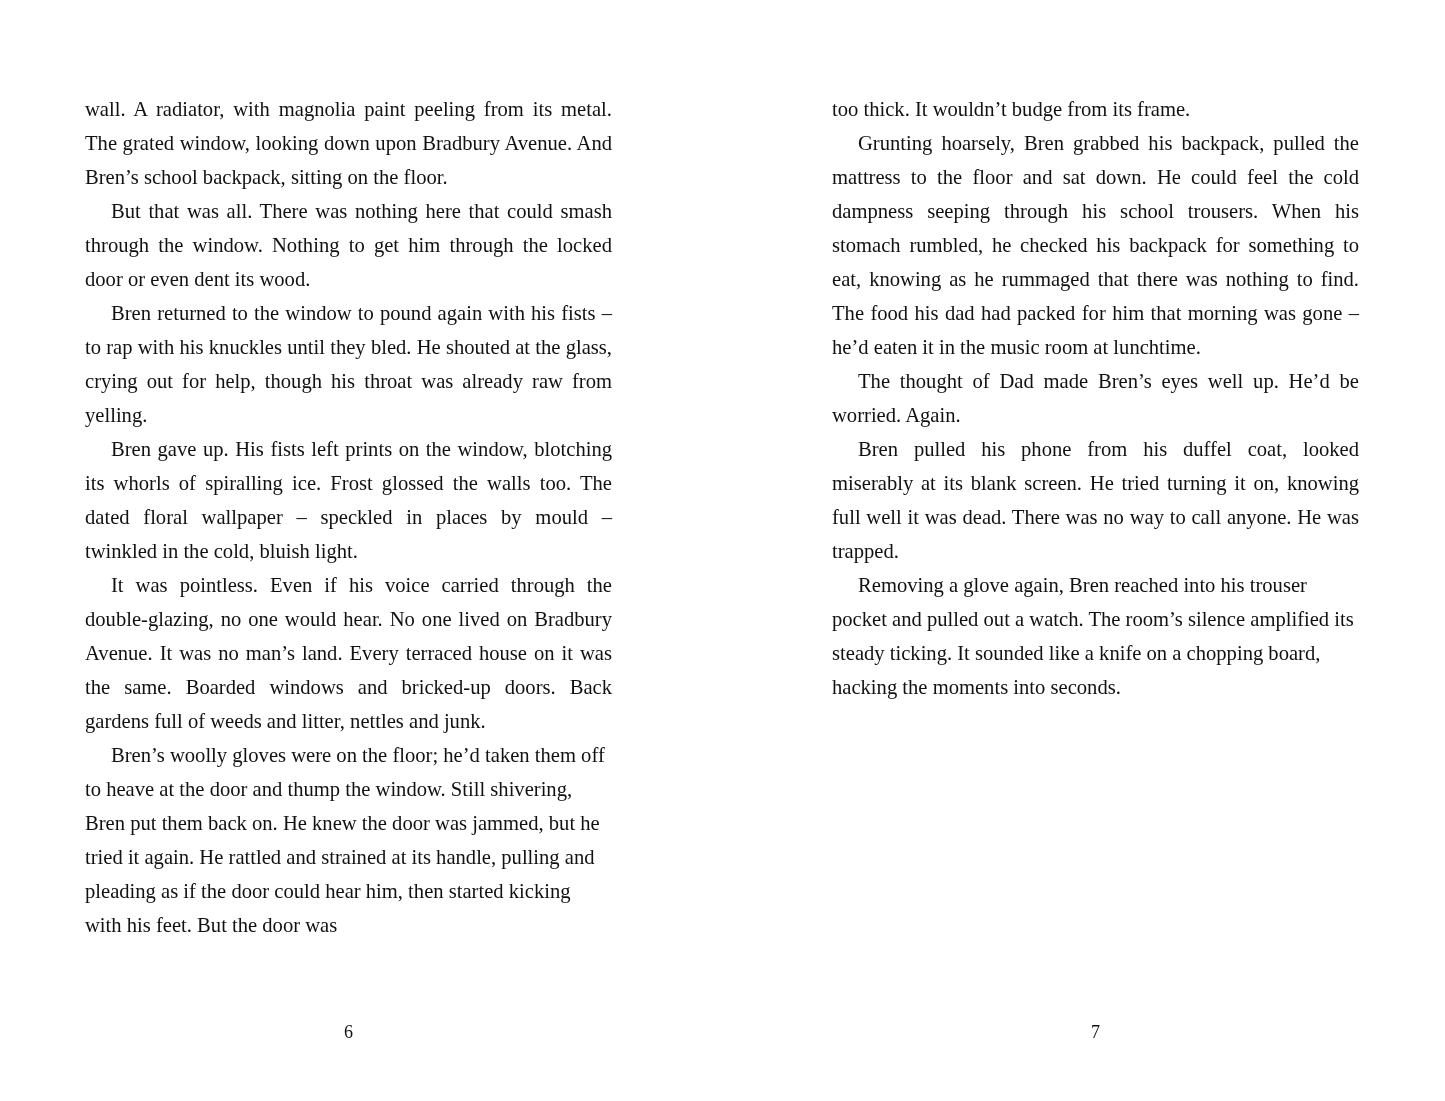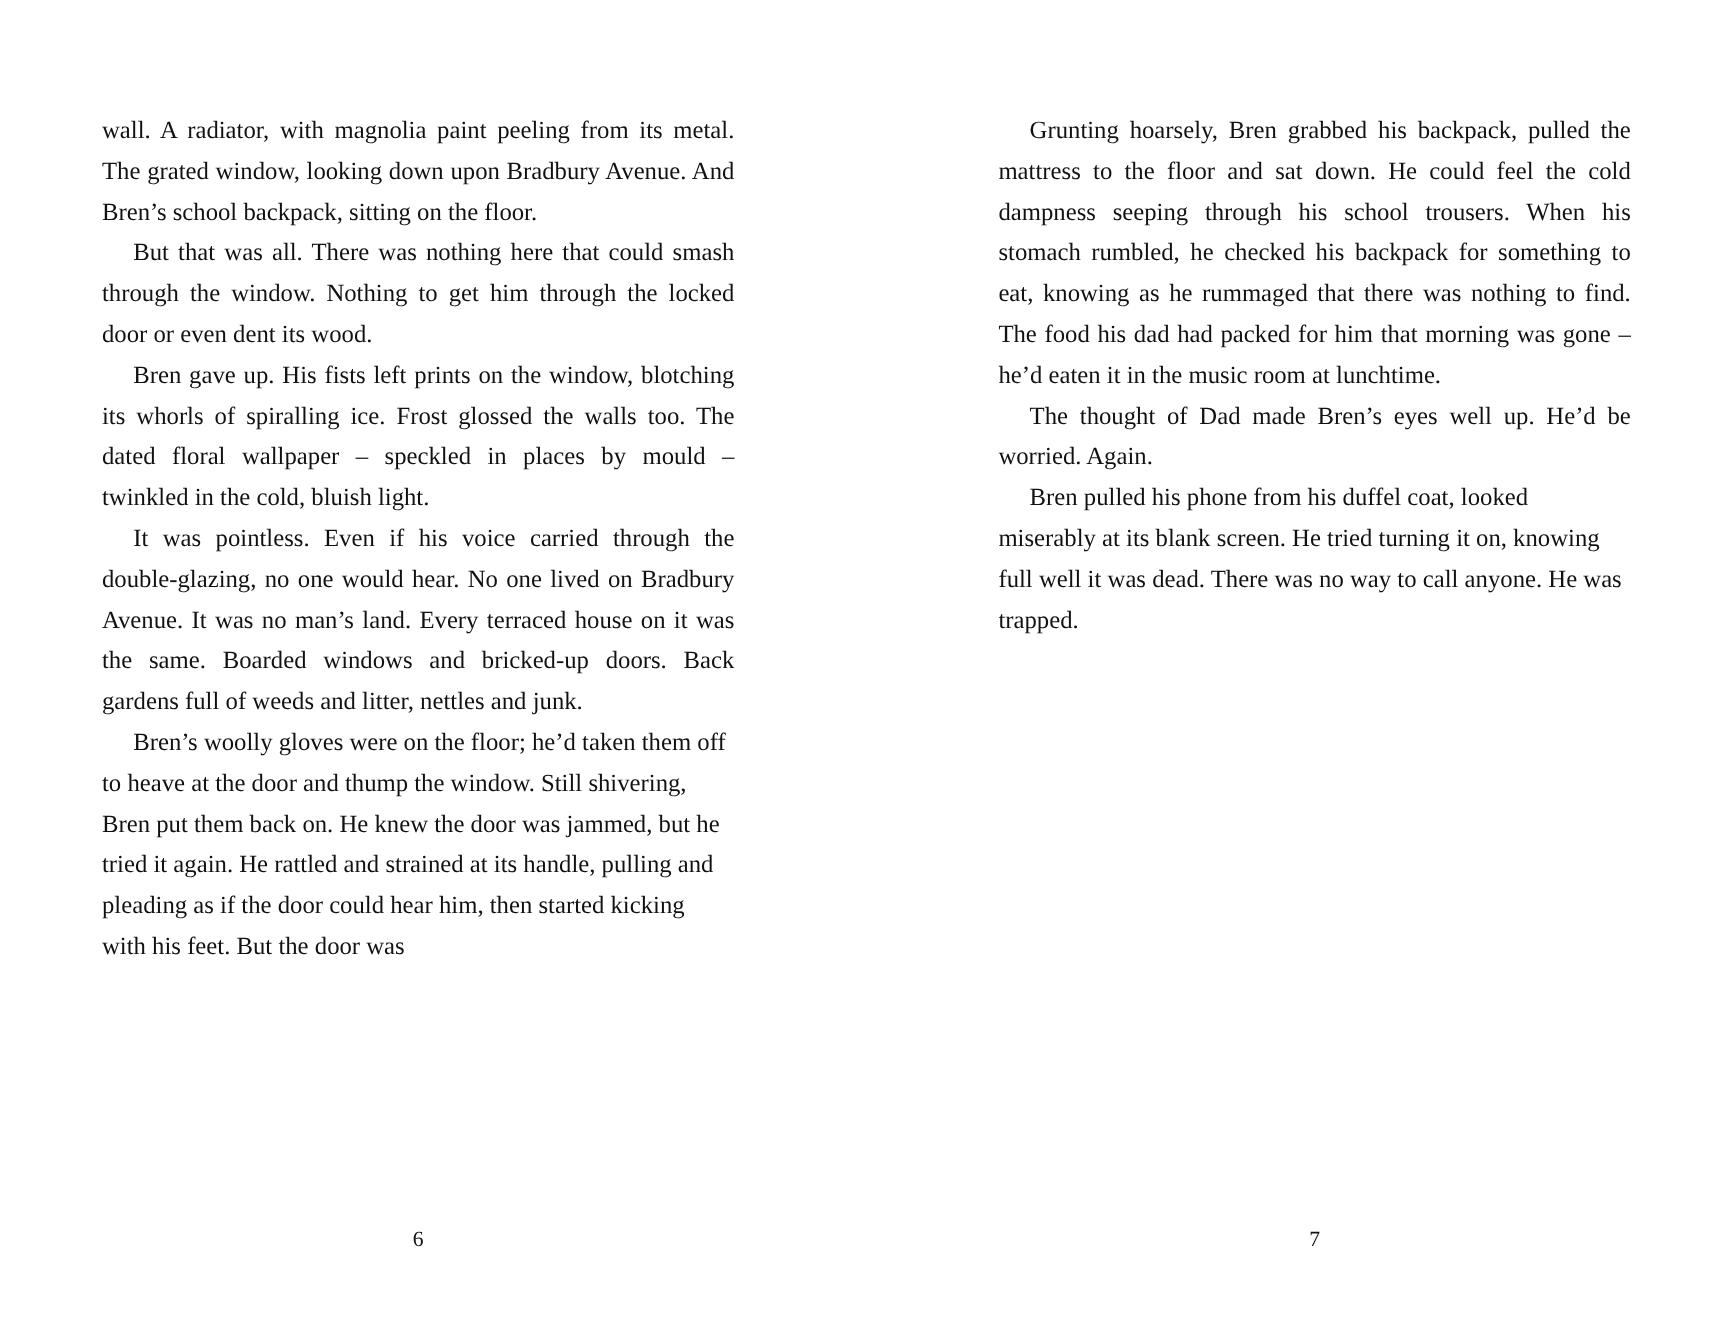--- a/index.html
+++ b/index.html
@@ -65,29 +65,32 @@
 </style>
 </head>
 <body>
 
 <div class="spread">
 
   <div class="page page-left">
     <div class="textblock">
       <p>wall. A radiator, with magnolia paint peeling from its metal. The grated window, looking down upon Bradbury Avenue. And Bren’s school backpack, sitting on the floor.</p>
       <p class="indent">But that was all. There was nothing here that could smash through the window. Nothing to get him through the locked door or even dent its wood.</p>
+      <p class="indent">Bren returned to the window to pound again with his fists – to rap with his knuckles until they bled. He shouted at the glass, crying out for help, though his throat was already raw from yelling.</p>
       <p class="indent">Bren gave up. His fists left prints on the window, blotching its whorls of spiralling ice. Frost glossed the walls too. The dated floral wallpaper – speckled in places by mould – twinkled in the cold, bluish light.</p>
       <p class="indent">It was pointless. Even if his voice carried through the double-glazing, no one would hear. No one lived on Bradbury Avenue. It was no man’s land. Every terraced house on it was the same. Boarded windows and bricked-up doors. Back gardens full of weeds and litter, nettles and junk.</p>
       <p class="indent">Bren’s woolly gloves were on the floor; he’d taken them off to heave at the door and thump the window. Still shivering, Bren put them back on. He knew the door was jammed, but he tried it again. He rattled and strained at its handle, pulling and pleading as if the door could hear him, then started kicking with his feet. But the door was</p>
     </div>
     <div class="folio">6</div>
   </div>
 
   <div class="page page-right">
     <div class="textblock">
+      <p>too thick. It wouldn’t budge from its frame.</p>
       <p class="indent">Grunting hoarsely, Bren grabbed his backpack, pulled the mattress to the floor and sat down. He could feel the cold dampness seeping through his school trousers. When his stomach rumbled, he checked his backpack for something to eat, knowing as he rummaged that there was nothing to find. The food his dad had packed for him that morning was gone – he’d eaten it in the music room at lunchtime.</p>
       <p class="indent">The thought of Dad made Bren’s eyes well up. He’d be worried. Again.</p>
       <p class="indent">Bren pulled his phone from his duffel coat, looked miserably at its blank screen. He tried turning it on, knowing full well it was dead. There was no way to call anyone. He was trapped.</p>
+      <p class="indent">Removing a glove again, Bren reached into his trouser pocket and pulled out a watch. The room’s silence amplified its steady ticking. It sounded like a knife on a chopping board, hacking the moments into seconds.</p>
     </div>
     <div class="folio">7</div>
   </div>
 
 </div>
 
 </body></html>

